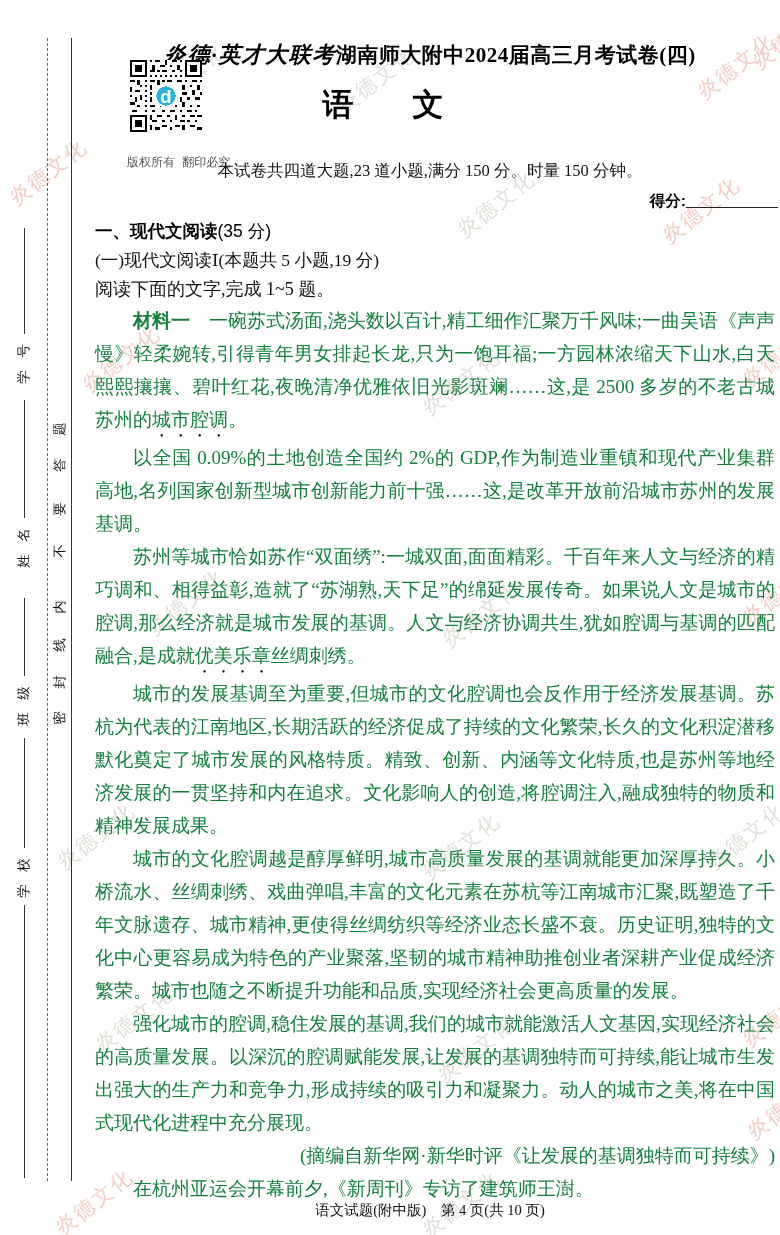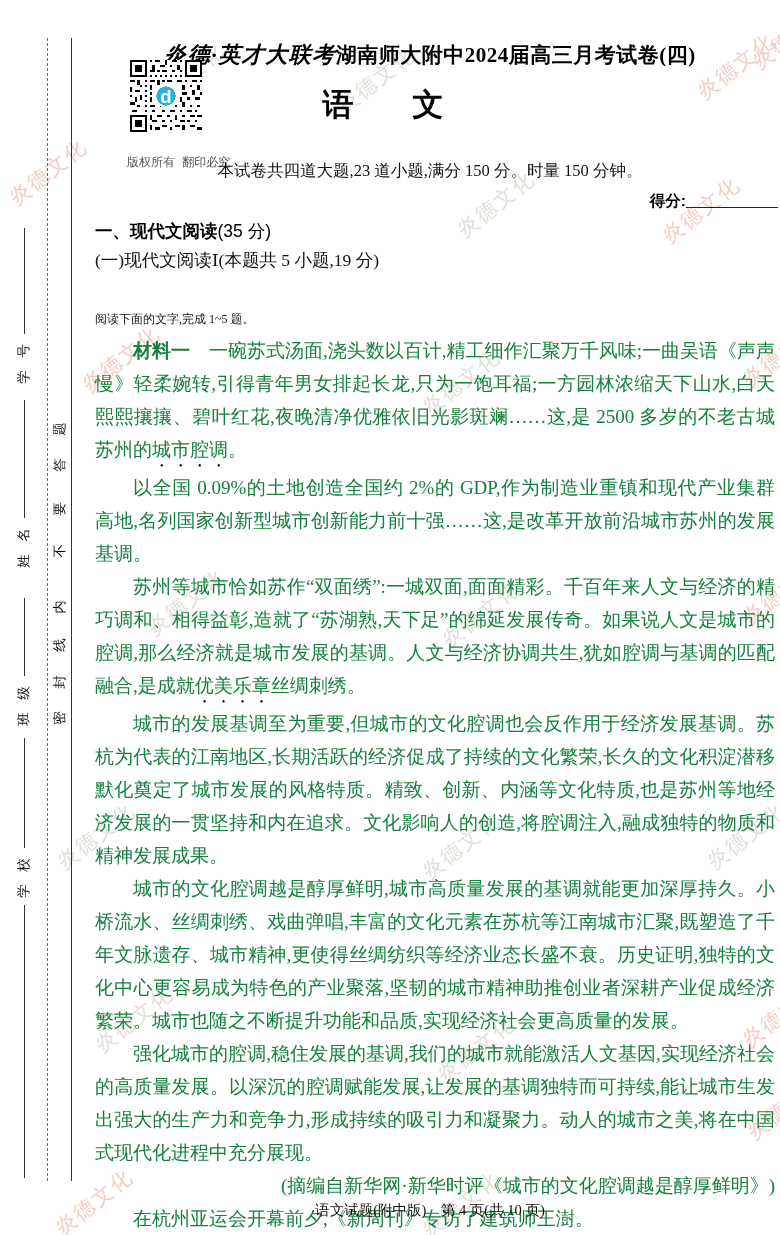--- a/index.html
+++ b/index.html
@@ -42,21 +42,21 @@
   .score-row { position:absolute; right:2px; top:191px; font-size:15.5px; z-index:3;
                font-family:"Liberation Sans",sans-serif; font-weight:700; color:#000; }
   .score-blank { display:inline-block; width:92px; height:15px;
                  border-bottom:1.5px solid #222; vertical-align:-2px; }
   
   .content { position:absolute; left:95px; top:216px; width:680px; z-index:3; }
   .sec-head { font-family:"Liberation Sans",sans-serif; font-size:17.5px;
               line-height:30px; color:#000; }
   .sec-head .hb { font-weight:700; }
   .part-head { font-size:17.5px; line-height:29px; color:#111; }
-  .instruction { font-size:12px; line-height:29px; color:#111;margin-top:30px; }
+  .instruction { font-size:18px; line-height:29px; color:#111; }
   .article p { font-size:19px; line-height:33px; text-align:justify;
                text-justify:inter-ideograph; color:#15803d; }
   .article p.ind { text-indent:2em; }
   .article p.right { text-align:right; }
   .article .bld { font-weight:700; font-family:"Liberation Sans",sans-serif; }
   .em-dots { -webkit-text-emphasis:filled dot #000; -webkit-text-emphasis-position:under;
              text-emphasis:filled dot #000; text-emphasis-position:under right; }
   
   .footer { position:absolute; left:90px; right:10px; top:1201px; text-align:center;
             font-size:14.5px; color:#111; z-index:3; }
@@ -260,19 +260,19 @@
     </div>
     <div class="part-head">(一)现代文阅读Ⅰ(本题共 5 小题,19 分)</div>
     <div class="instruction">阅读下面的文字,完成 1~5 题。</div>
     <div class="article" id="article">
         <p class="ind"><span class="bld">材料一</span><span>　一碗苏式汤面,浇头数以百计,精工细作汇聚万千风味;一曲吴语《声声慢》轻柔婉转,引得青年男女排起长龙,只为一饱耳福;一方园林浓缩天下山水,白天熙熙攘攘、碧叶红花,夜晚清净优雅依旧光影斑斓……这,是 2500 多岁的不老古城苏州的</span><span class="em-dots">城市腔调</span><span>。</span></p>
         <p class="ind"><span>以全国 0.09%的土地创造全国约 2%的 GDP,作为制造业重镇和现代产业集群高地,名列国家创新型城市创新能力前十强……这,是改革开放前沿城市苏州的发展基调。</span></p>
         <p class="ind"><span>苏州等城市恰如苏作“双面绣”:一城双面,面面精彩。千百年来人文与经济的精巧调和、相得益彰,造就了“苏湖熟,天下足”的绵延发展传奇。如果说人文是城市的腔调,那么经济就是城市发展的基调。人文与经济协调共生,犹如腔调与基调的匹配融合,是成就</span><span class="em-dots">优美乐章</span><span>丝绸刺绣。</span></p>
         <p class="ind"><span>城市的发展基调至为重要,但城市的文化腔调也会反作用于经济发展基调。苏杭为代表的江南地区,长期活跃的经济促成了持续的文化繁荣,长久的文化积淀潜移默化奠定了城市发展的风格特质。精致、创新、内涵等文化特质,也是苏州等地经济发展的一贯坚持和内在追求。文化影响人的创造,将腔调注入,融成独特的物质和精神发展成果。</span></p>
         <p class="ind"><span>城市的文化腔调越是醇厚鲜明,城市高质量发展的基调就能更加深厚持久。小桥流水、丝绸刺绣、戏曲弹唱,丰富的文化元素在苏杭等江南城市汇聚,既塑造了千年文脉遗存、城市精神,更使得丝绸纺织等经济业态长盛不衰。历史证明,独特的文化中心更容易成为特色的产业聚落,坚韧的城市精神助推创业者深耕产业促成经济繁荣。城市也随之不断提升功能和品质,实现经济社会更高质量的发展。</span></p>
         <p class="ind"><span>强化城市的腔调,稳住发展的基调,我们的城市就能激活人文基因,实现经济社会的高质量发展。以深沉的腔调赋能发展,让发展的基调独特而可持续,能让城市生发出强大的生产力和竞争力,形成持续的吸引力和凝聚力。动人的城市之美,将在中国式现代化进程中充分展现。</span></p>
-        <p class="right"><span>(摘编自新华网·新华时评《城市的文化腔调越是醇厚鲜明》)</span></p>
+        <p class="right"><span>(摘编自新华网·新华时评《让发展的基调独特而可持续》)</span></p>
         <p class="ind"><span>在杭州亚运会开幕前夕,《新周刊》专访了建筑师王澍。</span></p>
       </div>
   </div>
 
   <div class="footer">语文试题(附中版)　第 4 页(共 10 页)</div>
 </div>
 
 </body></html>

